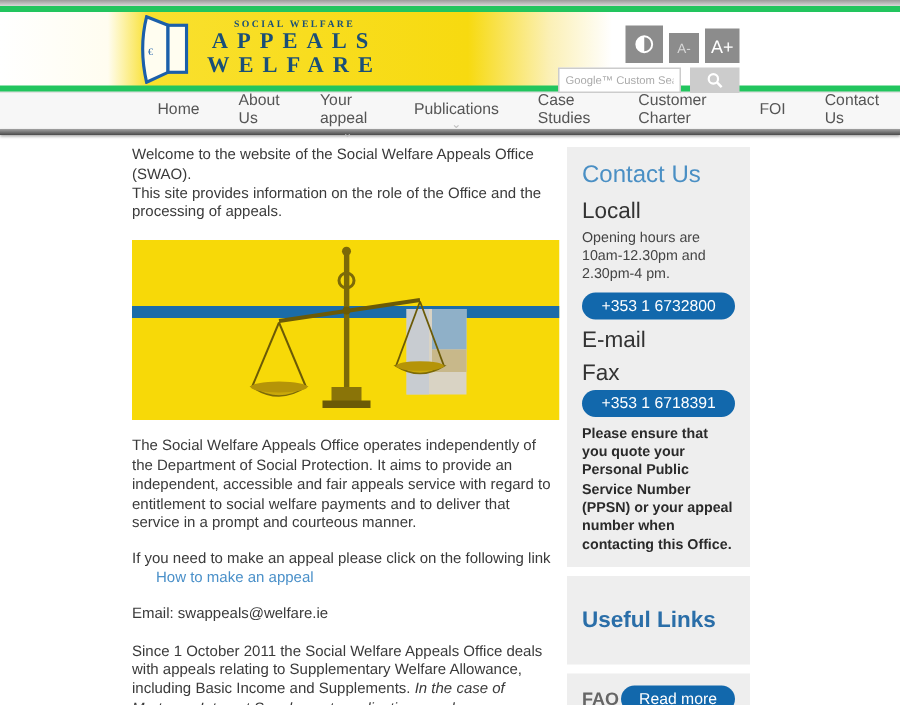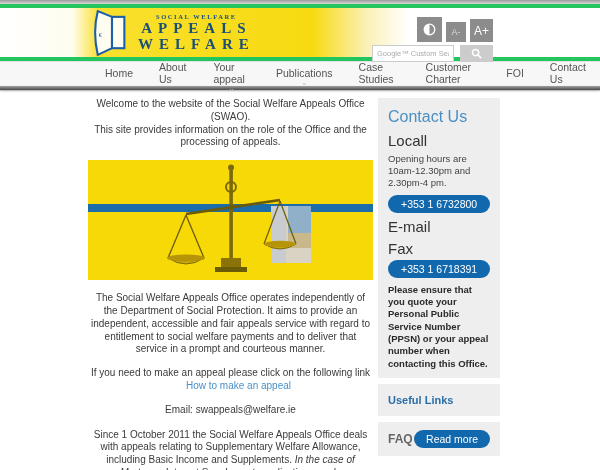--- a/index.html
+++ b/index.html
@@ -28,35 +28,35 @@
   .search-input::placeholder{color:#aaa;}
   .search-btn{width:33px;height:17px;background:#ccc;border:none;display:flex;align-items:center;justify-content:center;cursor:pointer;}
   
   .main-nav{height:24px;background:#f7f7f7;display:flex;align-items:center;padding-left:93px;margin:0;list-style:none;}
   .nav-item{position:relative;font-size:10.5px;color:#555;margin-right:14px;cursor:pointer;padding:2px 0 4px;margin-left:12px;}
   .nav-caret{position:absolute;left:50%;transform:translateX(-50%);bottom:-4px;color:#c0c0c0;font-size:8px;}
   .dark-bar{height:4px;background:linear-gradient(#a2a2a2,#4a4a4a);box-shadow:0 1px 2px rgba(0,0,0,.35);}
   
   .page{display:flex;padding:8px 0 0 88px;}
   .content{width:285px;font-size:10px;line-height:1.28;}
-  .content p{margin:0 0 11px;text-align:center;}
+  .content p{margin:0 0 11px;}
   .hero{width:285px;height:120px;display:block;margin:2px 0 12px;}
   .seg-plain{}
   .seg-italic{font-style:italic;}
   .seg-link{color:#4a90c9;cursor:pointer;padding-left:16px;}
   
   .sidebar{width:122px;margin-left:5px;display:flex;flex-direction:column;gap:6px;}
   .side-box{background:#eeeeee;padding:8px 10px;}
   .contact-title{font-size:16px;color:#4a8fc4;font-weight:400;margin:2px 0 6px;}
   .contact-label{font-size:15px;font-weight:normal;color:#333;margin:5px 0 3px;}
   .pill{background:#1268ac;color:#fff;font-size:10.5px;border-radius:11px;padding:3px 4px 3px 13px;
     margin:2px 0;cursor:pointer;white-space:nowrap;}
   .hours{font-size:9.5px;color:#444;margin:4px 0 6px;line-height:1.25;}
   .contact-note{font-size:9.5px;font-weight:bold;color:#2a2a2a;margin-top:6px;line-height:1.3;}
-  .useful-links{font-size:11px;font-weight:bold;color:#2a6ea8;padding:10px 10px;cursor:pointer;}
+  .useful-links{font-size:15px;font-weight:bold;color:#2a6ea8;padding:21px 10px;cursor:pointer;}
   .faq-head{display:flex;align-items:center;justify-content:space-between;}
   .faq-title{font-size:12px;font-weight:bold;color:#666;}
   .readmore{background:#1268ac;color:#fff;font-size:10.5px;border:none;border-radius:11px;padding:3px 12px;cursor:pointer;}
 </style>
 </head>
 <body>
 
 <div class="top-strip"></div>
 
 <header class="site-header">

